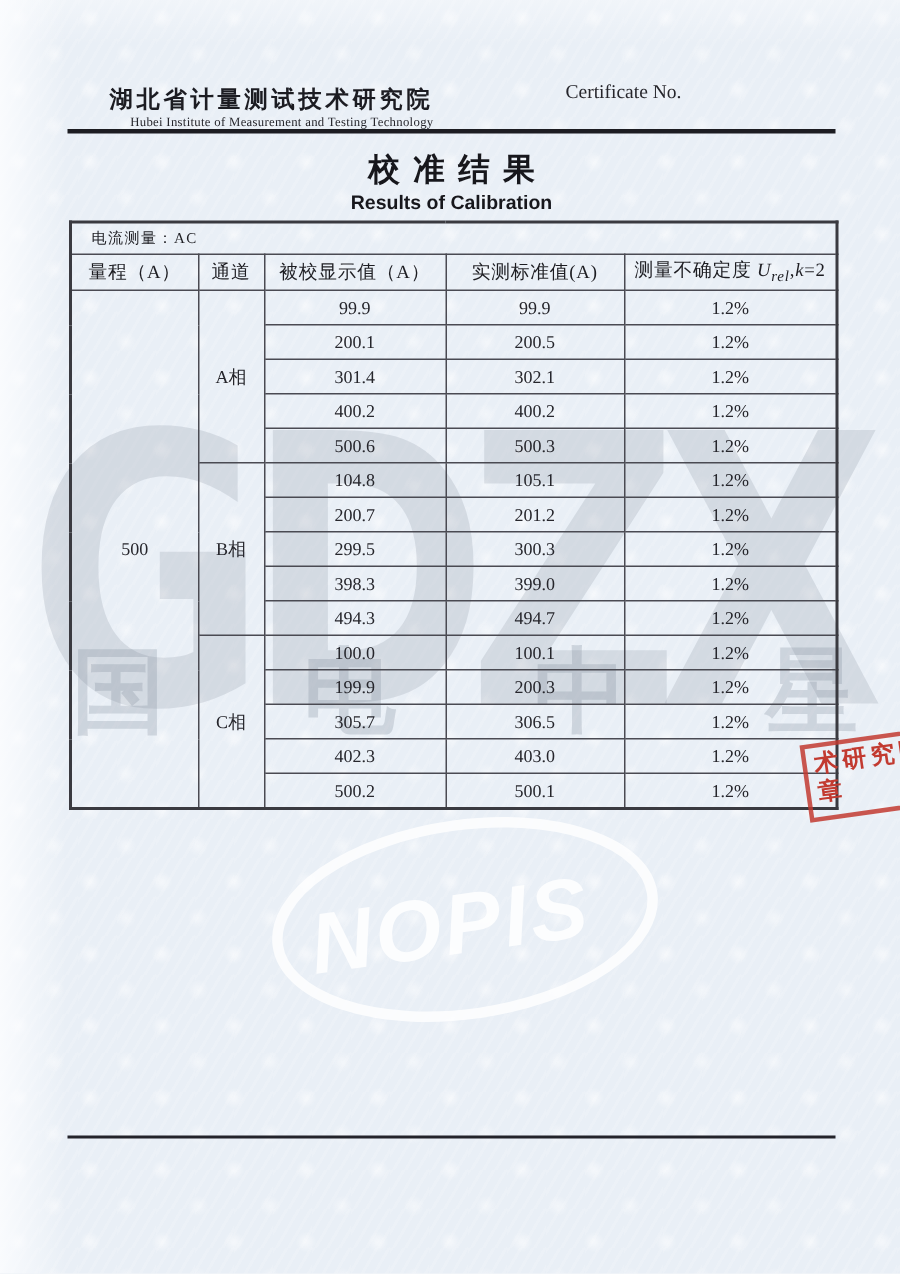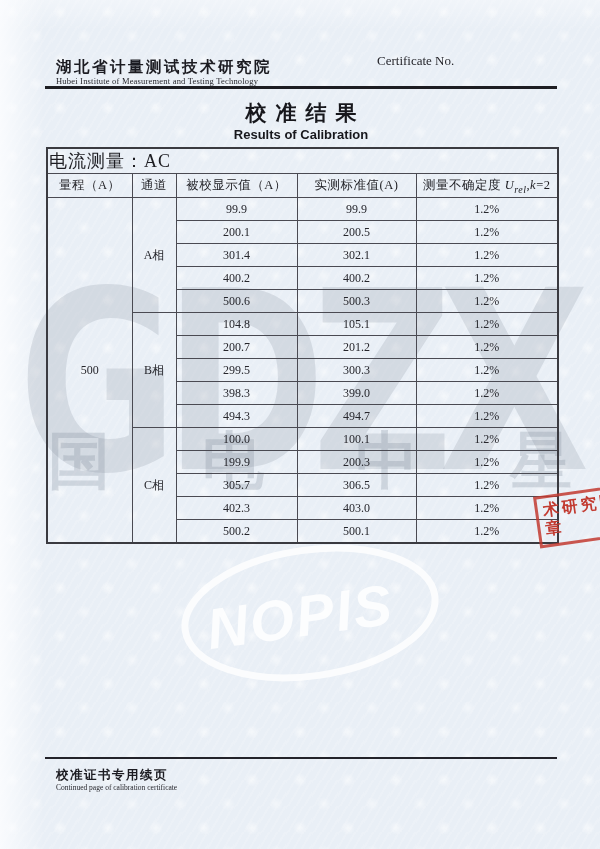--- a/index.html
+++ b/index.html
@@ -28,21 +28,21 @@
     color:rgba(124,136,152,.20);white-space:nowrap;
   }
   .wm-cn{
     position:absolute;left:48px;top:430px;z-index:1;
     font-family:"DejaVu Sans","Liberation Sans",sans-serif;
     font-weight:700;font-size:62px;line-height:1;letter-spacing:92px;
     color:rgba(124,136,152,.26);white-space:nowrap;
   }
   .wm-logo{position:absolute;left:176px;top:540px;z-index:1;}
   
-  .inst{position:absolute;left:56px;top:58px;z-index:2;}
+  .inst{position:absolute;left:73px;top:58px;z-index:2;text-align:right;}
   .inst-cn{font-size:15.5px;font-weight:bold;letter-spacing:2.5px;color:#1c1c22;line-height:18px;}
   .inst-en{font-size:8.5px;color:#26262c;line-height:10px;letter-spacing:.2px;}
   .cert{position:absolute;left:377px;top:56px;z-index:2;}
   .cert-line1{display:flex;align-items:baseline;line-height:16px;}
   .cert-label{font-size:12.5px;font-weight:bold;letter-spacing:.5px;color:#1c1c22;}
   .cert-value{font-size:13px;letter-spacing:.6px;color:#17171c;margin-left:4px;}
   .cert-en{font-size:13px;color:#26262c;line-height:10px;}
   .rule-top{position:absolute;left:45px;top:86px;width:512px;height:3px;background:#1d1d22;z-index:2;}
   
   .title-cn{position:absolute;left:45px;top:99px;width:512px;z-index:2;text-align:center;
@@ -50,21 +50,21 @@
   .title-en{position:absolute;left:45px;top:127px;width:512px;z-index:2;text-align:center;
     font-family:"Liberation Sans","DejaVu Sans",sans-serif;font-size:13px;font-weight:bold;color:#17171c;}
   
   .cal-table{
     position:absolute;left:46px;top:147px;z-index:2;
     border-collapse:collapse;table-layout:fixed;width:511px;
     font-size:12px;color:#26262c;
   }
   .cal-table td{border:1px solid #4a4a52;text-align:center;padding:0;overflow:hidden;}
   .cal-table{border:2px solid #3a3a40;}
-  .cal-table .meas td{height:20px;text-align:left;padding-left:1px;font-size:18px;letter-spacing:1px;color:#1d1d22;}
+  .cal-table .meas td{height:20px;text-align:left;padding-left:13px;font-size:10px;letter-spacing:1px;color:#1d1d22;}
   .cal-table .head td{height:23px;font-size:12.5px;letter-spacing:.5px;color:#1d1d22;}
   .cal-table .r td{height:22px;}
   .usym{font-style:italic;font-family:"Liberation Serif",serif;}
   .usub{font-size:10px;vertical-align:sub;font-style:italic;}
   
   .stamp{
     position:absolute;left:533px;top:497px;width:150px;height:44px;z-index:3;
     border:3px solid rgba(194,58,48,.85);transform:rotate(-8deg);transform-origin:left top;
     color:#c23a30;font-weight:600;padding:2px 0 0 5px;
   }
@@ -208,18 +208,14 @@
       </tr>
     </tbody>
   </table>
 
   <div class="stamp">
     <div class="stamp-line1">术研究院</div>
     <div class="stamp-line2">章</div>
   </div>
 
   <div class="rule-bottom"></div>
-  <div class="f-left">
-    <div class="f-left-cn">校准证书专用续页</div>
-    <div class="f-left-en">Continued page of calibration certificate</div>
-  </div>
 
 </div>
 
 </body></html>

